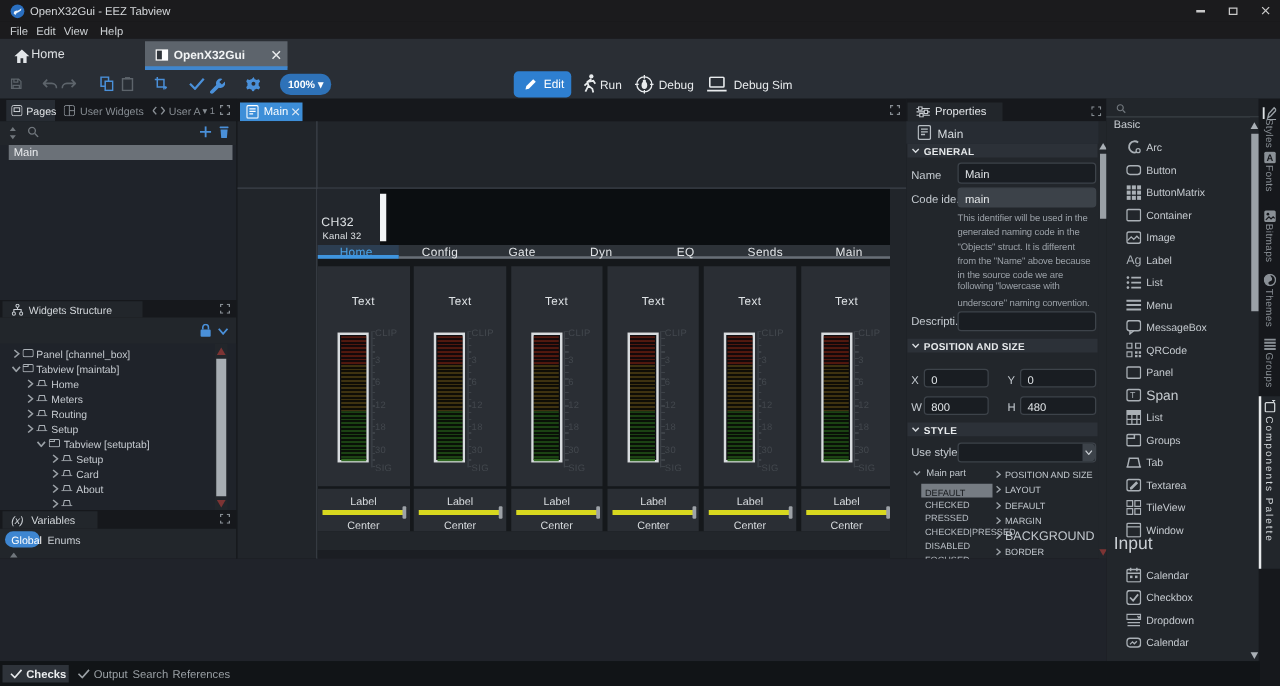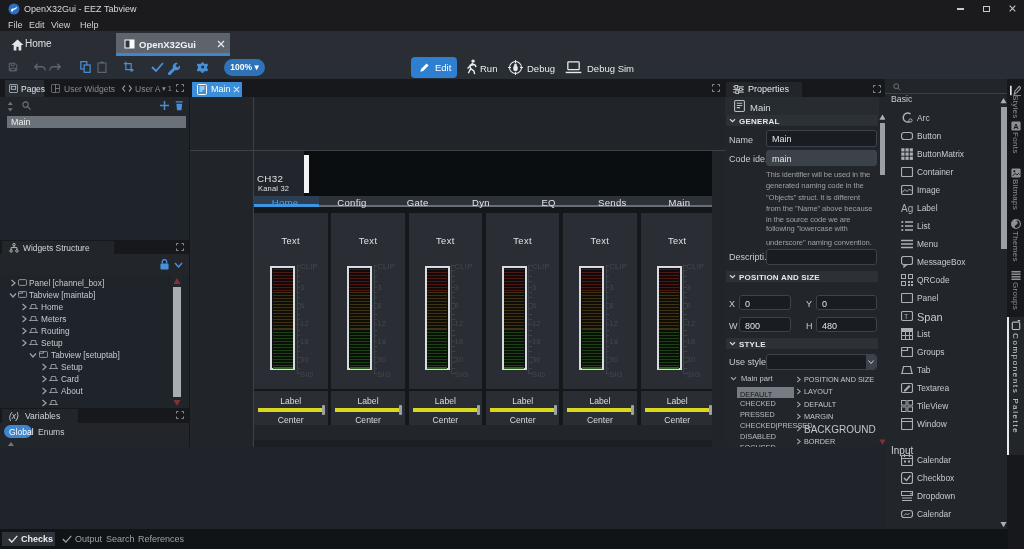--- a/index.html
+++ b/index.html
@@ -667,21 +667,21 @@
       <rect x="6.9" y="0.5" width="4.6" height="4.6" fill="none" stroke="#aab0b6"></rect>
       <rect x="0.5" y="6.9" width="4.6" height="4.6" fill="none" stroke="#aab0b6"></rect>
       <rect x="6.9" y="6.9" width="4.6" height="4.6" fill="none" stroke="#aab0b6"></rect>
     </svg>
   <div class="abs" style="left:32px;top:321.5px;font-size:8.4px;color:#c6cbd0;white-space:nowrap">TileView</div>
   <svg class="abs" style="left:16px;top:339px" width="12" height="12" viewBox="0 0 12 12">
       <rect x="0.5" y="0.5" width="11" height="11" rx="1" fill="none" stroke="#aab0b6" stroke-width="1.2"></rect>
       <path d="M0.5 3.5 h11" stroke="#aab0b6"></path>
     </svg>
   <div class="abs" style="left:32px;top:339.5px;font-size:8.4px;color:#c6cbd0;white-space:nowrap">Window</div>
-  <div class="abs" style="left:6px;top:366px;font-size:10px;color:#c9ced3">Input</div>
+  <div class="abs" style="left:6px;top:347px;font-size:14px;color:#c9ced3">Input</div>
   <svg class="abs" style="left:16px;top:375px" width="12" height="12" viewBox="0 0 12 12">
       <rect x="0.5" y="1.5" width="11" height="10" rx="1" fill="none" stroke="#aab0b6" stroke-width="1.2"></rect>
       <path d="M0.5 4.5 h11 M3.5 0 v3 M8.5 0 v3" stroke="#aab0b6" stroke-width="1.2"></path>
       <rect x="3" y="6.5" width="2" height="2" fill="#aab0b6"></rect>
       <rect x="7" y="6.5" width="2" height="2" fill="#aab0b6"></rect>
     </svg>
   <div class="abs" style="left:32px;top:375.5px;font-size:8.4px;color:#c6cbd0;white-space:nowrap">Calendar</div>
   <svg class="abs" style="left:16px;top:393px" width="12" height="12" viewBox="0 0 12 12">
       <rect x="0.5" y="0.5" width="11" height="11" rx="2" fill="none" stroke="#aab0b6" stroke-width="1.2"></rect>
       <path d="M3 6 l2.5 2.5 L9.5 3.5" fill="none" stroke="#aab0b6" stroke-width="1.4"></path>

